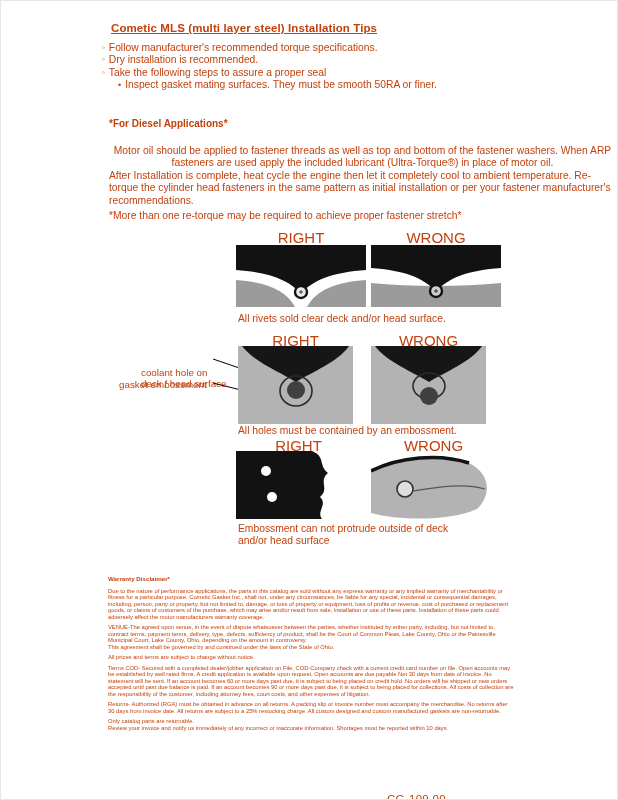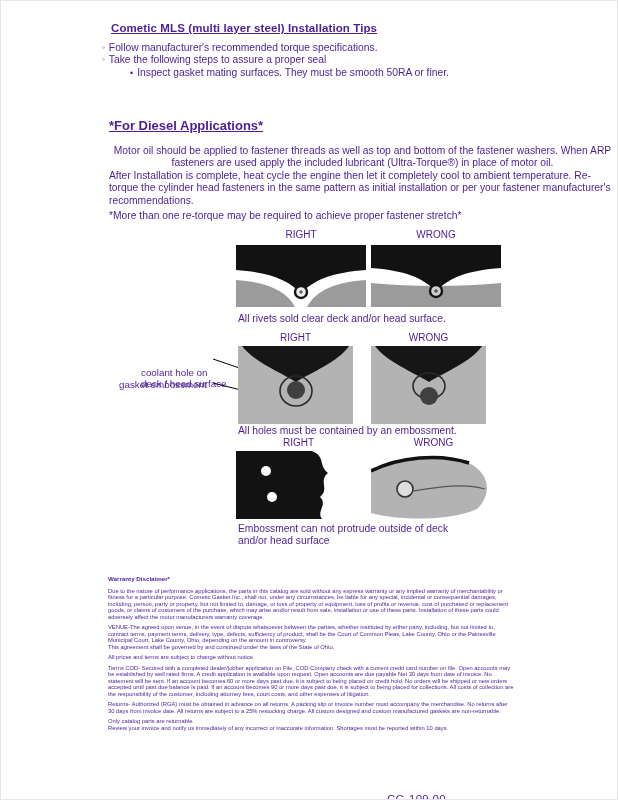--- a/index.html
+++ b/index.html
@@ -1,38 +1,38 @@
 <!DOCTYPE html>
 <html><head>
 <meta charset="utf-8">
 <style>
   * { margin:0; padding:0; box-sizing:border-box; }
   html,body { background:#ffffff; }
   .page {
     position:relative; width:618px; height:800px; background:#fff;
-    font-family:"Liberation Sans", sans-serif; color:#4c1d95; overflow:hidden;
+    font-family:"Liberation Sans", sans-serif; color:#c2410c; overflow:hidden;
     border:1px solid #e6e6e6;
   }
   .title {
     position:absolute; top:21px; left:110px;
     font-size:11.5px; font-weight:bold; text-decoration:underline;
     letter-spacing:0.1px;
   }
   .tips { position:absolute; top:41px; left:101px; font-size:10.3px; }
   .tip-row { display:flex; line-height:12.3px; }
   .tip-row.l1::before { content:"◦"; font-size:8px; margin-right:4px; line-height:12.3px; }
-  .tip-row.l2 { margin-left:28px; }
+  .tip-row.l2 { margin-left:16px; }
   .tip-row.l2::before { content:"•"; font-size:9px; margin-right:4px; line-height:12.3px; }
-  .diesel-h { position:absolute; top:117px; left:108px; font-size:13px; font-weight:bold;text-decoration:underline; }
+  .diesel-h { position:absolute; top:117px; left:108px; font-size:10px; font-weight:bold; }
   .para { position:absolute; left:108px; width:507px; font-size:10.3px; line-height:12.4px; }
   .p1 { top:144px;text-align:center; }
   .p2 { top:169px; }
   .p3 { top:209px; }
   .diagrams { position:absolute; top:228px; left:0; width:618px; height:335px; }
-  .dlabel { position:absolute; font-size:10px; text-align:center; }
+  .dlabel { position:absolute; font-size:15px; text-align:center; }
   .dl-r1a { left:235px; width:130px; top:0; }
   .dl-r1b { left:370px; width:130px; top:0; }
   .dl-r2a { left:237px; width:115px; top:103px; }
   .dl-r2b { left:370px; width:115px; top:103px; }
   .dl-r3a { left:235px; width:125px; top:208px; }
   .dl-r3b { left:370px; width:125px; top:208px; }
   .dimg { position:absolute; line-height:0; }
   .di-r1a { left:235px; top:16px; }
   .di-r1b { left:370px; top:16px; }
   .di-r2a { left:237px; top:117px; }
@@ -56,20 +56,23 @@
 </head>
 <body>
 
 <div class="page">
 
   <h1 class="title">Cometic MLS (multi layer steel) Installation Tips</h1>
 
   <div class="tips">
     <div class="tip-row l1">
         <span>Follow manufacturer's recommended torque specifications.</span>
+      </div>
+    <div class="tip-row l1">
+        <span>Dry installation is recommended.</span>
       </div>
     <div class="tip-row l1">
         <span>Take the following steps to assure a proper seal</span>
       </div>
     <div class="tip-row l2">
         <span>Inspect gasket mating surfaces.  They must be smooth 50RA or finer.</span>
       </div>
   </div>
 
   <h2 class="diesel-h">*For Diesel Applications*</h2>

